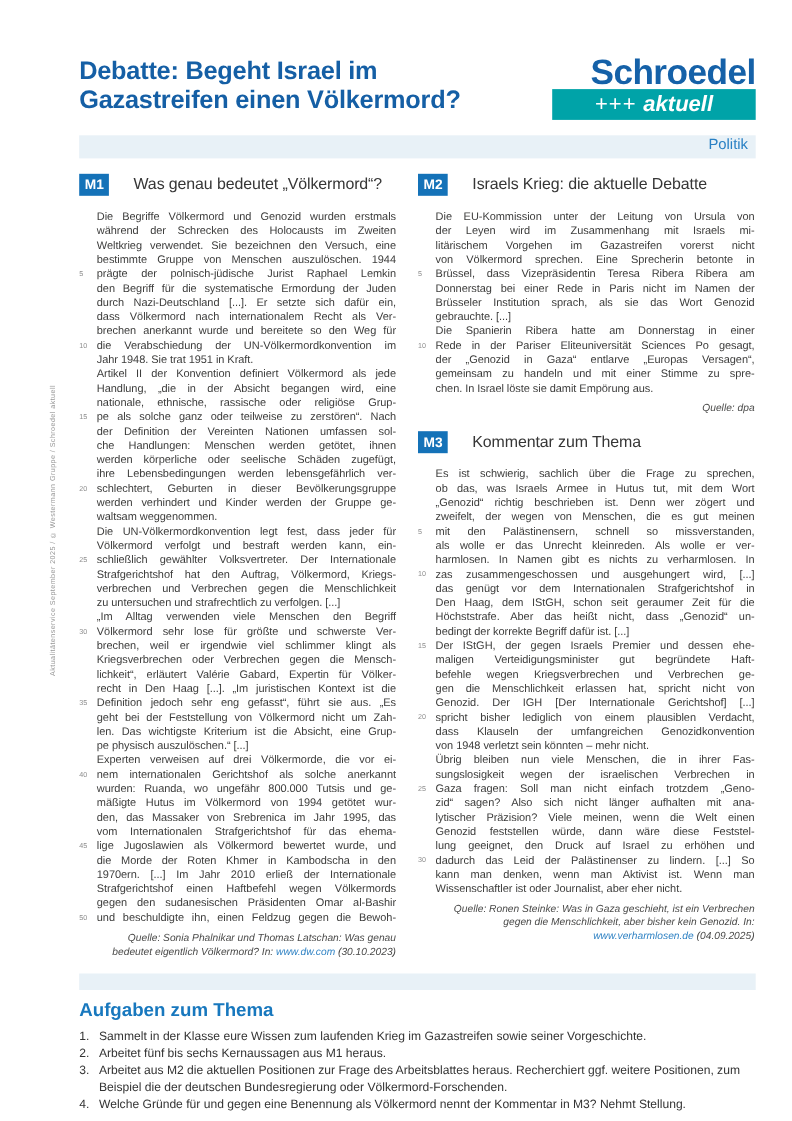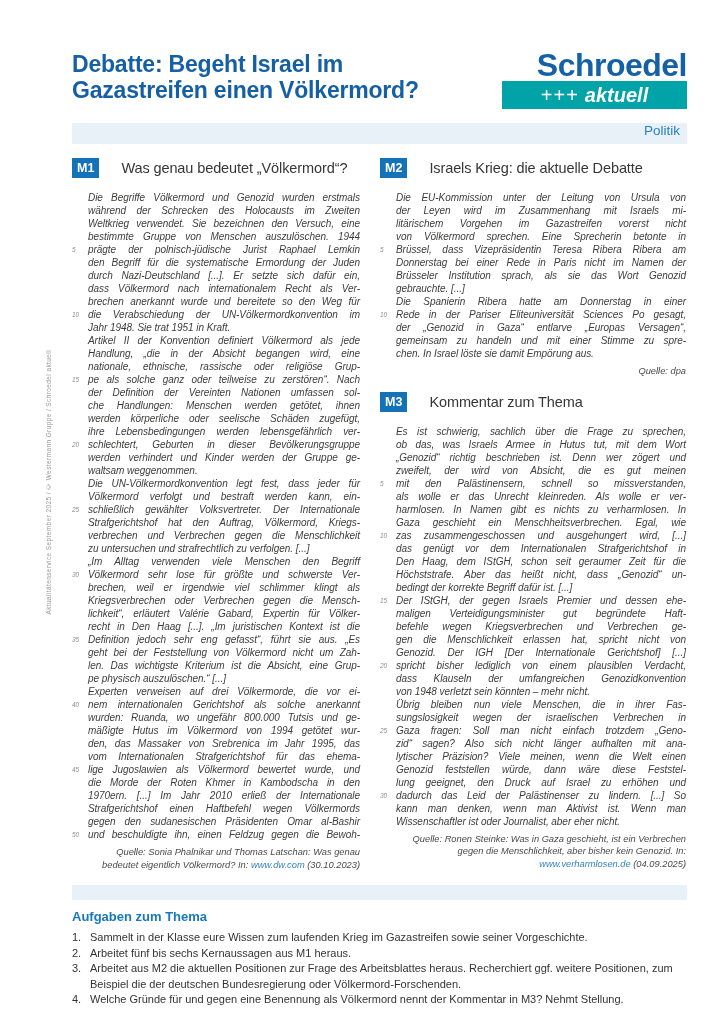--- a/index.html
+++ b/index.html
@@ -33,31 +33,31 @@
   }
   .band-label { color:var(--politik-blue); font-size:13.5px; }
 
   .columns { margin-top:14px; display:grid; grid-template-columns:288px 306px; column-gap:20px; align-items:start; }
 
   .sec + .sec { margin-top:14px; }
   .sec-head { display:flex; align-items:center; gap:22px; height:20px; }
   .badge { background:var(--badge-blue); color:#fff; font-weight:bold; font-size:12.5px; height:20px; line-height:20px; padding:0 5px; flex:0 0 auto; }
   .sec-title { font-size:14.5px; font-weight:normal; color:#363636; margin:0; letter-spacing:-0.1px; white-space:nowrap; }
 
-  .sec-body { margin-top:13px;font-style:italic; }
+  .sec-body { margin-top:13px; }
   .line { display:flex; line-height:13px; }
   .lno { flex:0 0 16px; width:16px; font-size:6.5px; color:var(--line-number-gray); }
   .ltxt { flex:1; font-size:10px; color:var(--body-text); text-align:justify; text-align-last:justify; letter-spacing:-0.05px; }
   .ltxt.last { text-align-last:left; }
 
   .quelle { margin:5px 0 0 16px; font-size:9.3px; font-style:italic; color:var(--source-gray); line-height:12.5px;text-align:right; }
   .quelle .src-link { color:var(--link-blue); text-decoration:none; cursor:pointer; }
 
   .bottom-band { margin-top:14px; height:15px; background:var(--band-bg); }
-  .tasks-heading { margin-top:9px; font-size:13px; font-weight:bold; color:var(--tasks-heading-blue); }
+  .tasks-heading { margin-top:9px; font-size:17px; font-weight:bold; color:var(--tasks-heading-blue); }
   .tasks { margin-top:6px; }
   .task { display:flex; font-size:11px; line-height:15.5px; color:#333333; }
   .task-no { flex:0 0 18px; }
   .task-text { flex:1; }
 </style>
 </head>
 <body>
 
 <div class="credit">Aktualitätenservice September 2025 / © Westermann Gruppe / Schroedel aktuell</div>
 
@@ -368,37 +368,33 @@
             <div class="line">
               <span class="lno"></span>
               <span class="ltxt">ob das, was Israels Armee in Hutus tut, mit dem Wort</span>
             </div>
             <div class="line">
               <span class="lno"></span>
               <span class="ltxt">„Genozid“ richtig beschrieben ist. Denn wer zögert und</span>
             </div>
             <div class="line">
               <span class="lno"></span>
-              <span class="ltxt">zweifelt, der wird von Absicht, die es gut meinen</span>
+              <span class="ltxt">zweifelt, der wegen von Menschen, die es gut meinen</span>
             </div>
             <div class="line">
               <span class="lno">5</span>
               <span class="ltxt">mit den Palästinensern, schnell so missverstanden,</span>
             </div>
             <div class="line">
               <span class="lno"></span>
               <span class="ltxt">als wolle er das Unrecht kleinreden. Als wolle er ver-</span>
             </div>
             <div class="line">
               <span class="lno"></span>
               <span class="ltxt">harmlosen. In Namen gibt es nichts zu verharmlosen. In</span>
-            </div>
-            <div class="line">
-              <span class="lno"></span>
-              <span class="ltxt">Gaza geschieht ein Menschheitsverbrechen. Egal, wie</span>
             </div>
             <div class="line">
               <span class="lno">10</span>
               <span class="ltxt">zas zusammengeschossen und ausgehungert wird, [...]</span>
             </div>
             <div class="line">
               <span class="lno"></span>
               <span class="ltxt">das genügt vor dem Internationalen Strafgerichtshof in</span>
             </div>
             <div class="line">

